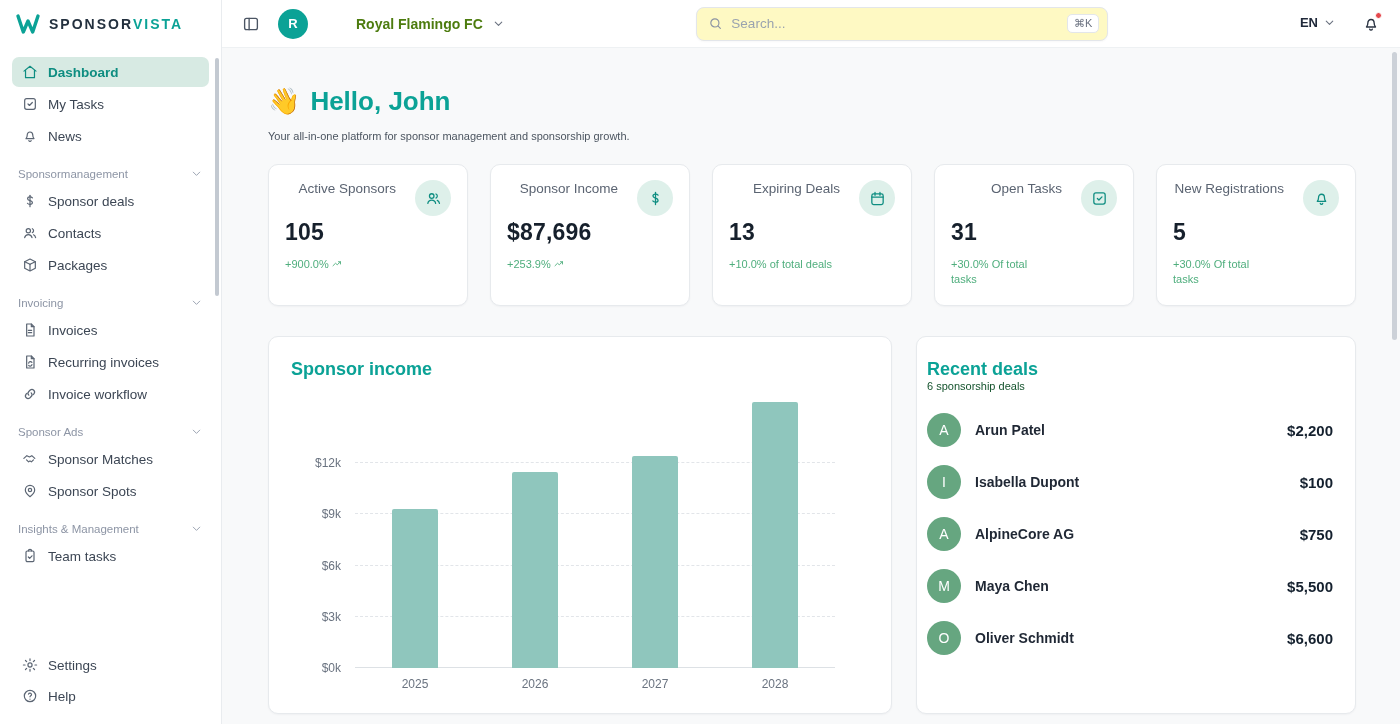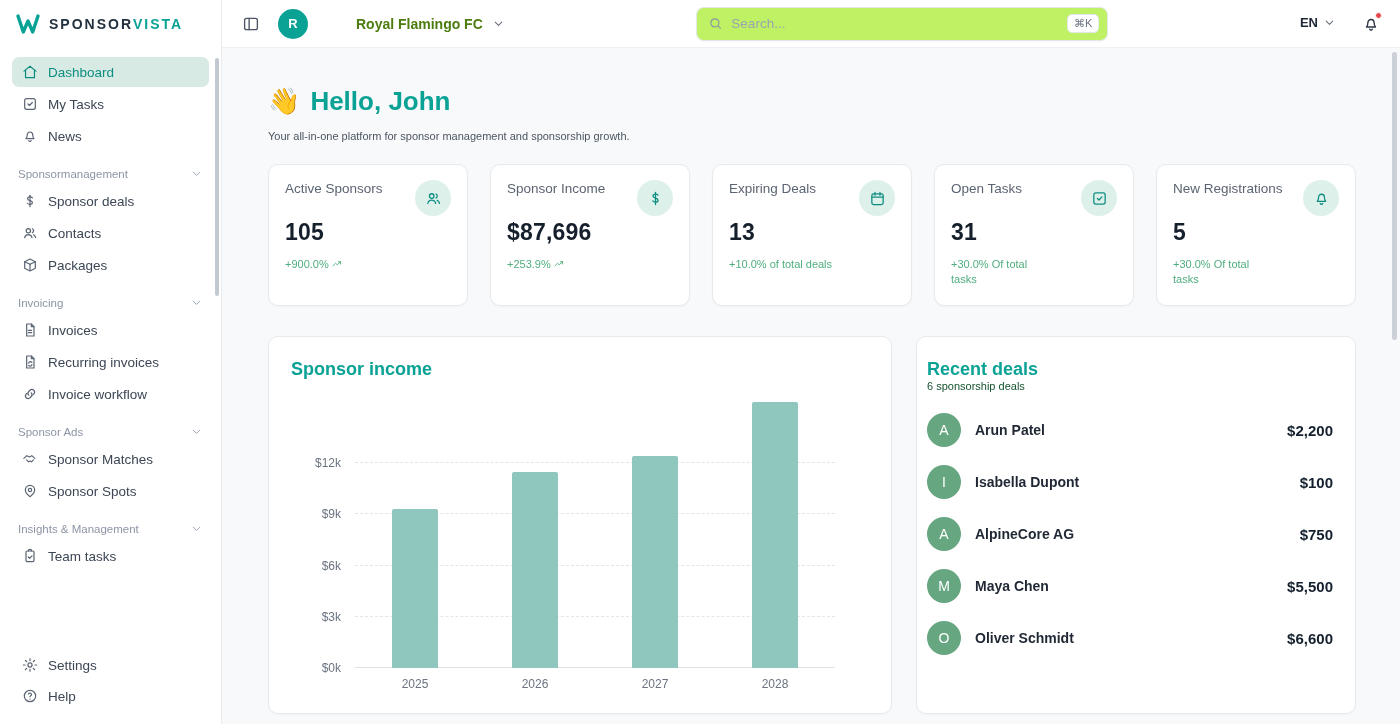--- a/index.html
+++ b/index.html
@@ -13,55 +13,55 @@
 
   
   .sidebar{width:222px;min-width:222px;border-right:1px solid #e9ecef;background:#fff;display:flex;flex-direction:column;position:relative;}
   .logo{height:48px;display:flex;align-items:center;gap:8px;padding:0 15px;}
   .logo-mark{width:26px;height:22px;color:var(--accent);}
   .logo-text{font-size:14px;letter-spacing:2px;color:#23303e;font-weight:600;white-space:nowrap;}
   .logo-accent{color:var(--accent);font-weight:800;margin-top:15px;}
   .nav{flex:1;display:flex;flex-direction:column;padding:8px 10px 12px;overflow:hidden;}
   .nav-item{display:flex;align-items:center;gap:10px;padding:7px 10px;border-radius:7px;font-size:13.5px;color:#3c4654;cursor:pointer;margin:1px 2px;}
   .nav-item .ic{width:16px;height:16px;min-width:16px;color:#5b6573;}
-  .nav-item.active{background:var(--active-bg);color:var(--accent-dark);font-weight:400;}
+  .nav-item.active{background:var(--active-bg);color:var(--accent-dark);font-weight:700;}
   .nav-item.active .ic{color:var(--accent-dark);}
   .nav-section{display:flex;align-items:center;justify-content:space-between;font-size:11.5px;color:#8d95a5;margin:15px 4px 5px;padding:0 4px;cursor:pointer;}
   .nav-section .ic{width:13px;height:13px;color:#9aa2b1;}
   .nav-bottom{margin-top:auto;}
   .sidebar-thumb{position:absolute;right:2px;top:58px;width:4px;height:238px;border-radius:3px;background:#c3c9d1;}
 
   
   .right{flex:1;display:flex;flex-direction:column;background:#f8f9fa;position:relative;min-width:0;}
   .topbar{height:48px;min-height:48px;background:#fff;border-bottom:1px solid #eef1f3;display:flex;align-items:center;padding:0 20px;gap:18px;}
   .icon-btn{background:none;border:none;cursor:pointer;color:#4b5563;display:flex;align-items:center;}
   .icon-btn .ic{width:18px;height:18px;}
   .team{display:flex;align-items:center;gap:9px;cursor:pointer;}
   .team-avatar{width:30px;height:30px;border-radius:50%;background:var(--accent);color:#fff;font-weight:700;font-size:13px;display:flex;align-items:center;justify-content:center;}
   .team-name{font-size:14px;font-weight:700;color:#4d7c0f;margin-left:39px;}
   .chev{width:13px;height:13px;color:#6b7280;}
   .search-wrap{flex:1;display:flex;justify-content:center;}
-  .search{width:412px;height:34px;border:1px solid #e3e6ea;border-radius:8px;background:#bef264;display:flex;align-items:center;gap:8px;padding:0 8px 0 11px;box-shadow:0 1px 2px rgba(16,24,40,.03);}
+  .search{width:412px;height:34px;border:1px solid #e3e6ea;border-radius:8px;background:#fef9c3;display:flex;align-items:center;gap:8px;padding:0 8px 0 11px;box-shadow:0 1px 2px rgba(16,24,40,.03);}
   .search .ic{width:15px;height:15px;color:#8b93a3;}
   .search input{flex:1;border:none;outline:none;background:transparent;font-size:13.5px;color:#30394a;}
   .search input::placeholder{color:#9aa3af;}
   .kbd{border:1px solid #e3e6ea;border-radius:5px;background:#fff;font-size:11px;color:#6b7280;padding:2px 6px;line-height:1.2;}
   .top-right{display:flex;align-items:flex-start;gap:26px;}
   .lang{display:flex;align-items:center;gap:5px;font-size:13px;font-weight:700;color:#20293a;cursor:pointer;}
   .bell{position:relative;cursor:pointer;color:#2a3342;display:flex;}
   .bell .ic{width:18px;height:18px;}
   .dot{position:absolute;top:-3px;right:-2px;width:7px;height:7px;border-radius:50%;background:var(--red);border:1.5px solid #fff;}
 
   
   .content{flex:1;overflow:hidden;padding:38px 44px 20px 46px;}
   .greeting{display:flex;align-items:center;gap:10px;font-size:26px;font-weight:800;color:var(--accent);}
   .subtitle{margin-top:13px;font-size:11px;color:#4c5560;}
   .stats{display:flex;gap:22px;margin-top:22px;}
   .stat-card{flex:1;background:#fff;border:1px solid var(--border);border-radius:10px;padding:15px 16px;min-height:142px;box-shadow:0 1px 2px rgba(16,24,40,.04);}
-  .stat-head{display:flex;justify-content:space-between;align-items:flex-start;gap:6px;}
+  .stat-head{display:flex;justify-content:flex-end;align-items:flex-start;gap:19px;}
   .stat-label{font-size:13.5px;color:var(--muted);line-height:1.3;max-width:112px;}
   .stat-icon{width:36px;height:36px;min-width:36px;border-radius:50%;background:var(--icon-bg);color:var(--accent-dark);display:flex;align-items:center;justify-content:center;}
   .stat-icon .ic{width:17px;height:17px;}
   .stat-value{font-size:23px;font-weight:800;color:var(--txt);margin-top:3px;letter-spacing:.2px;}
   .stat-delta{font-size:11px;color:var(--green);margin-top:11px;line-height:1.4;max-width:104px;}
   .stat-delta .ic{width:12px;height:12px;vertical-align:-2px;margin-left:2px;color:var(--green);}
 
   .panels{display:flex;gap:24px;margin-top:30px;align-items:stretch;}
   .card{background:#fff;border:1px solid var(--border);border-radius:10px;padding:22px;box-shadow:0 1px 2px rgba(16,24,40,.04);}
   .chart-card{flex:0 0 624px;min-height:376px;}

